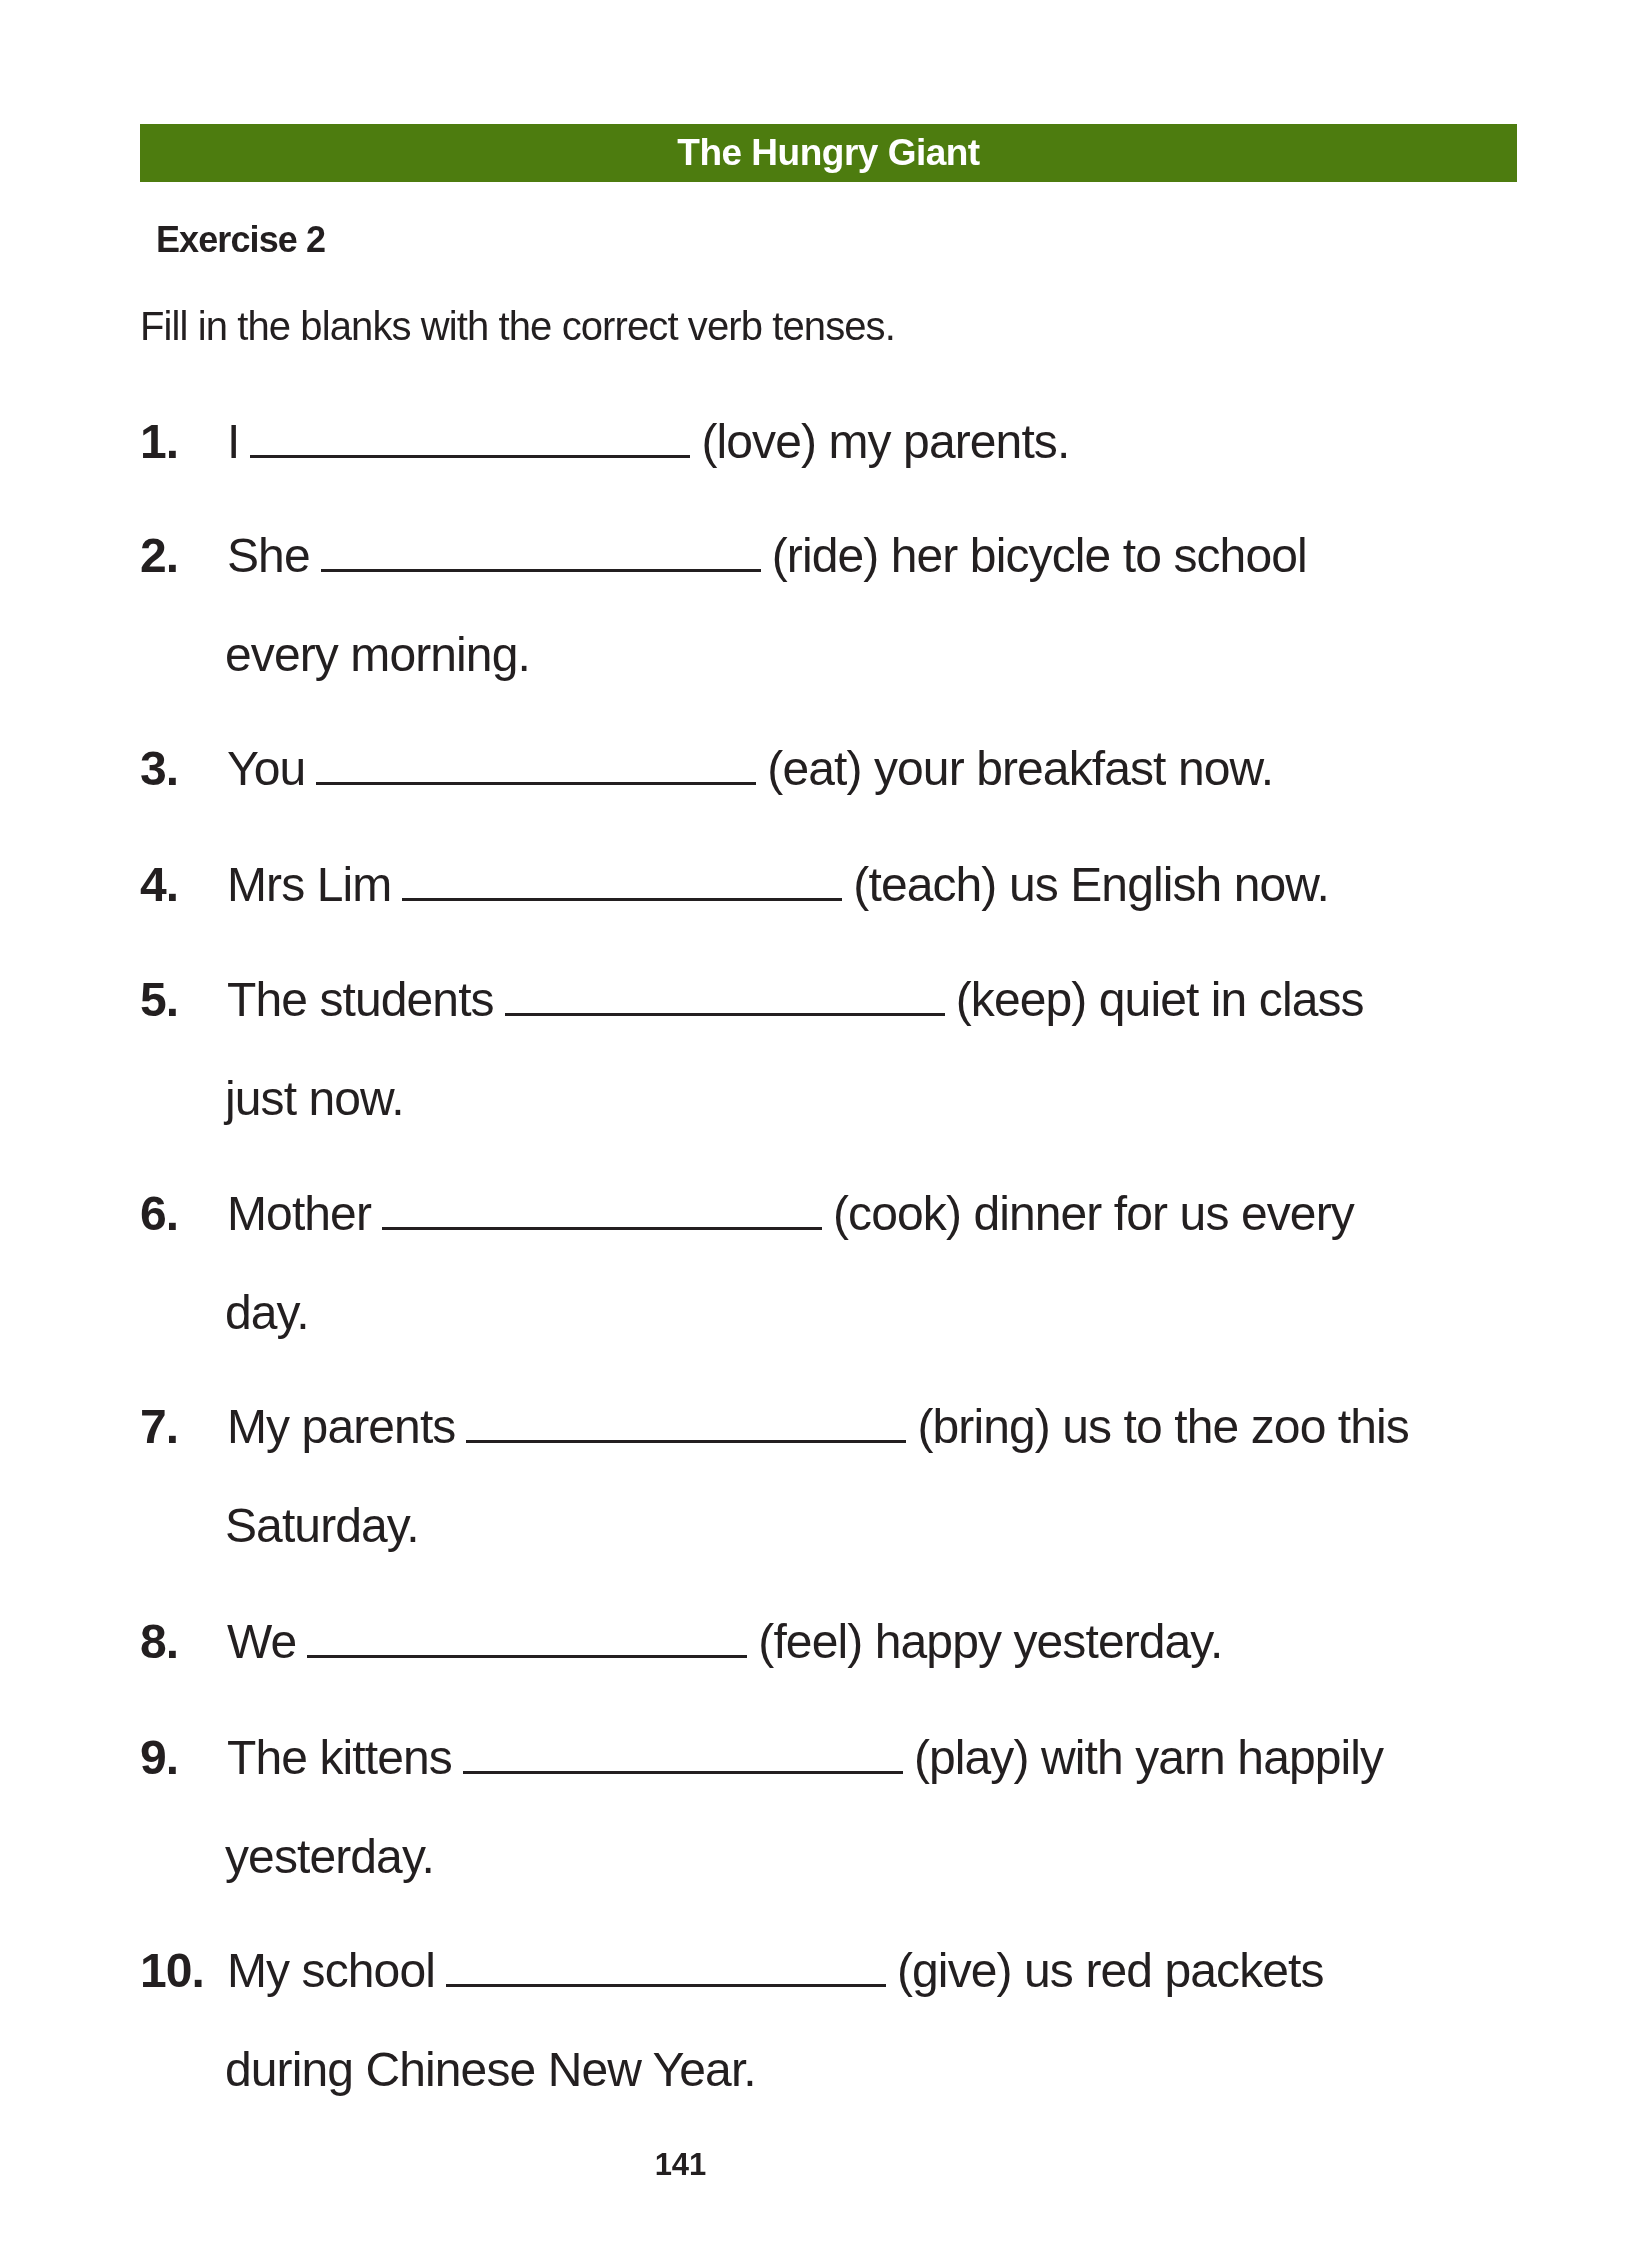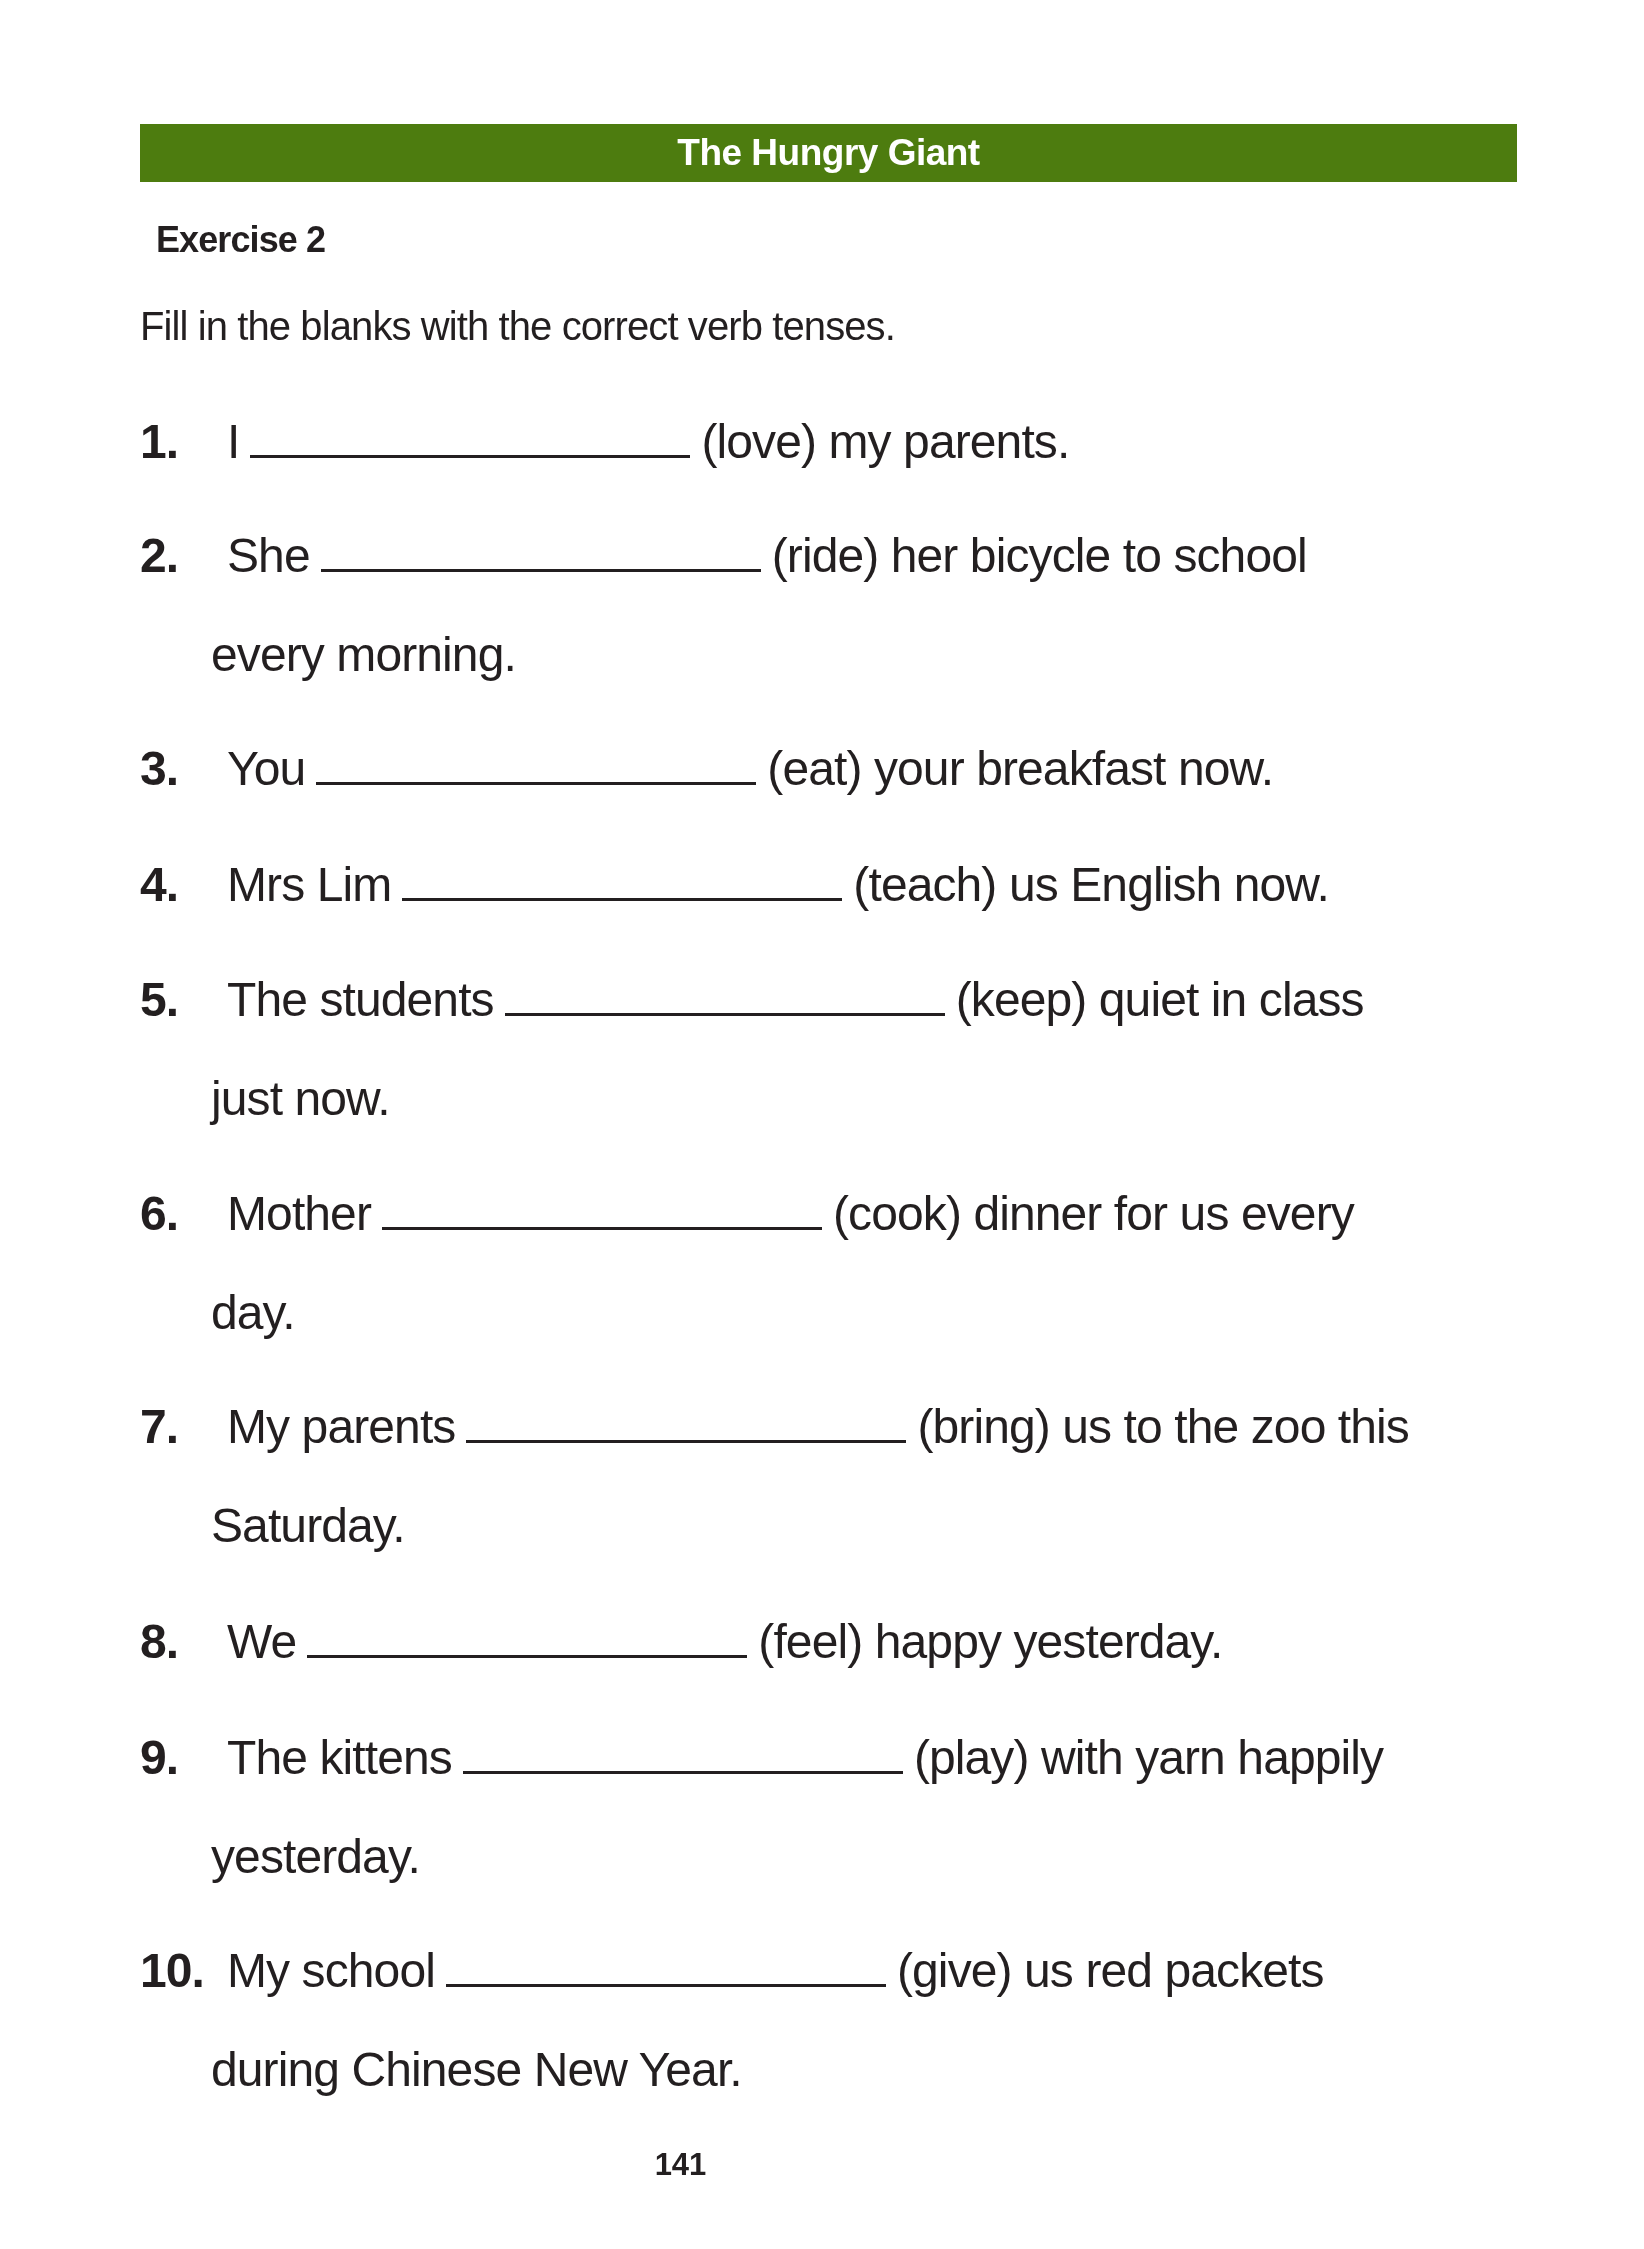--- a/index.html
+++ b/index.html
@@ -6,21 +6,21 @@
   body { width:1645px; height:2250px; position:relative; overflow:hidden;
          font-family:"Liberation Sans","DejaVu Sans",sans-serif; color:#231f20; }
   .header-bar { position:absolute; left:140px; top:77px; width:1377px; height:58px;
                 background:#4d7c0f; display:flex; align-items:center; justify-content:center;margin-top:47px; }
   .header-title { color:#ffffff; font-weight:bold; font-size:37px; letter-spacing:-0.5px; }
   .ex-title { position:absolute; left:156px; top:219px; font-size:36px; font-weight:bold; letter-spacing:-0.9px; }
   .instruction { position:absolute; left:140px; top:304px; font-size:40px; letter-spacing:-0.9px; }
   .q { position:absolute; left:140px; width:1425px; font-size:48px; letter-spacing:-0.9px; line-height:55px; }
   .q .num { position:absolute; left:0; top:0; font-weight:bold; }
   .q .line1 { position:absolute; left:87px; top:0; white-space:nowrap; }
-  .q .line2 { position:absolute; left:71px; top:99px; white-space:nowrap; }
+  .q .line2 { position:absolute; left:85px; top:99px; white-space:nowrap; }
   .blank { display:inline-block; width:440px; border-bottom:3.7px solid #231f20; height:40px;
            margin:0 11px; vertical-align:baseline; }
   .page-num { position:absolute; left:0; width:1361px; text-align:center; top:2147px;
               font-size:31px; font-weight:bold; }
 </style>
 </head>
 <body>
 
 <div class="header-bar">
   <span class="header-title">The Hungry Giant</span>

